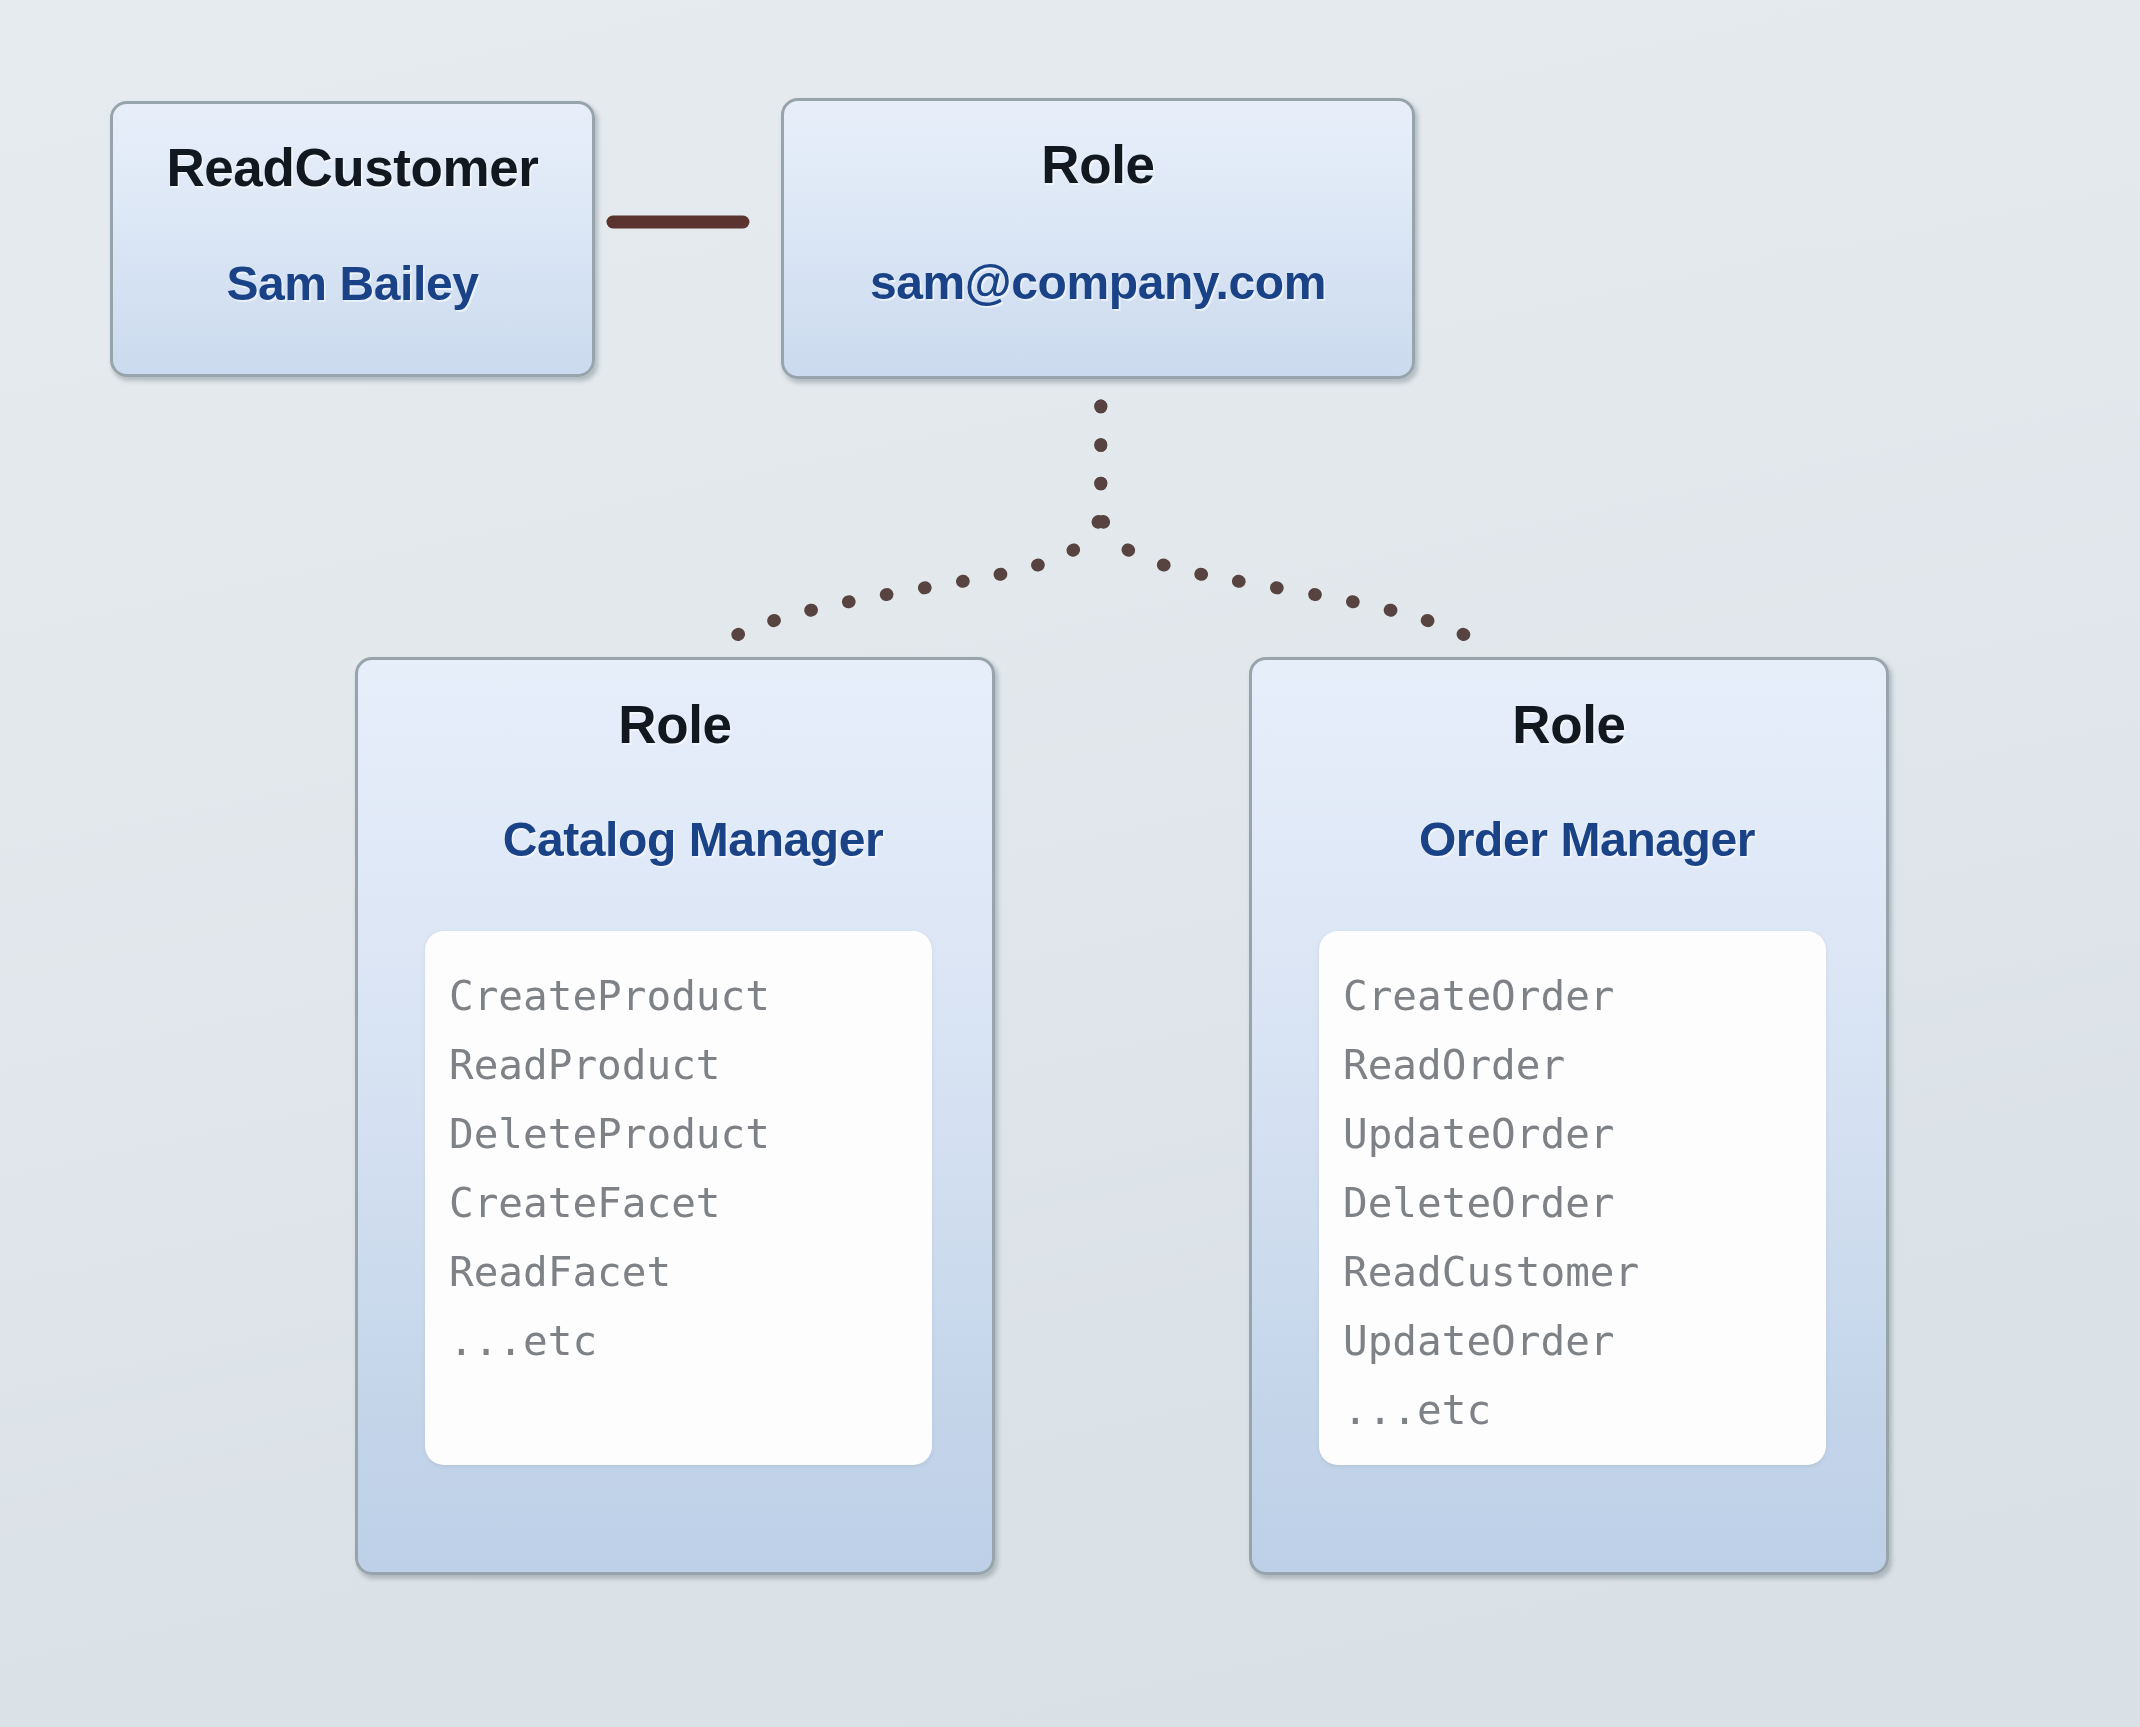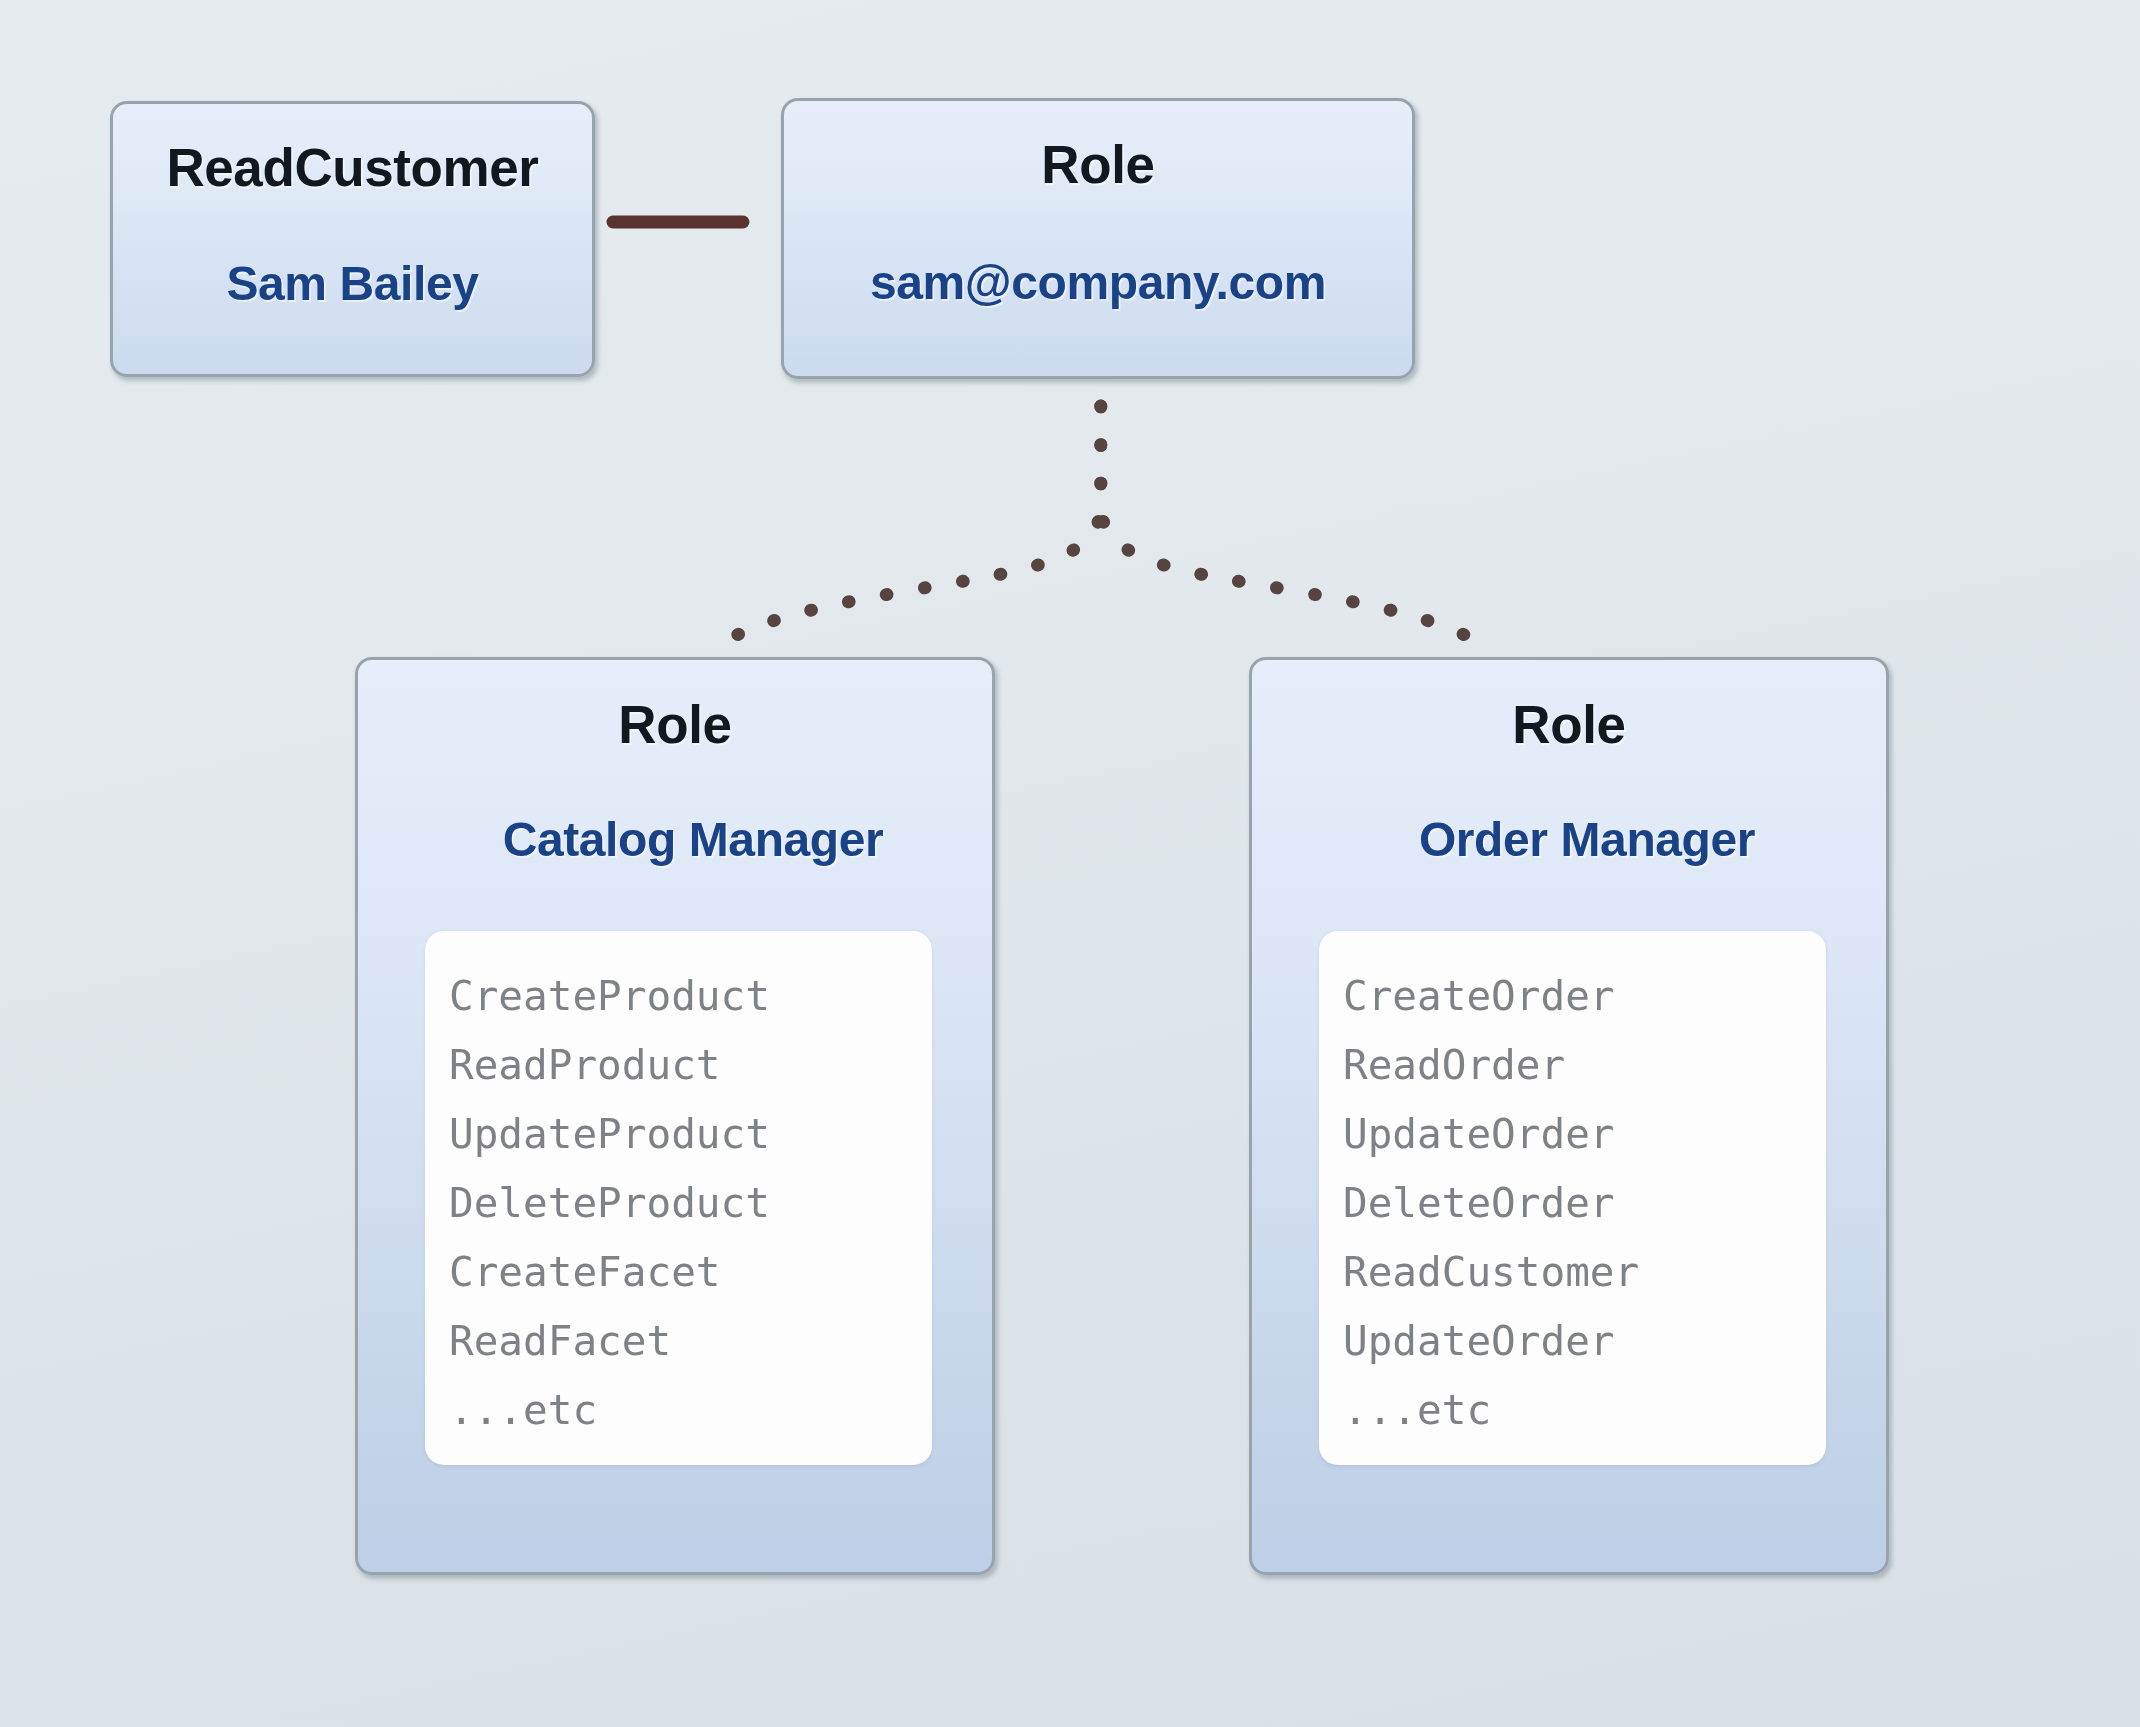--- a/index.html
+++ b/index.html
@@ -140,21 +140,20 @@
     <div class="node-title">Role</div>
     <div class="node-value">sam@company.com</div>
   </div>
 
   <div class="node role-node" id="role-catalog">
     <div class="node-title">Role</div>
     <div class="node-value">Catalog Manager</div>
     <div class="perm-panel">
       <div class="perm-line">CreateProduct</div>
       <div class="perm-line">ReadProduct</div>
-      <div class="perm-line">UpdateProduct</div>
       <div class="perm-line">DeleteProduct</div>
       <div class="perm-line">CreateFacet</div>
       <div class="perm-line">ReadFacet</div>
       <div class="perm-line">...etc</div>
     </div>
   </div>
 
   <div class="node role-node" id="role-order">
     <div class="node-title">Role</div>
     <div class="node-value">Order Manager</div>

